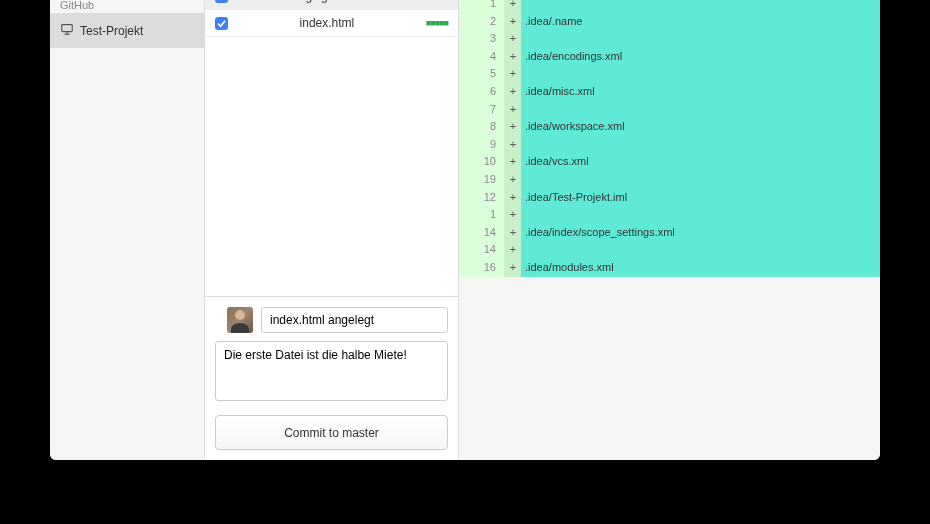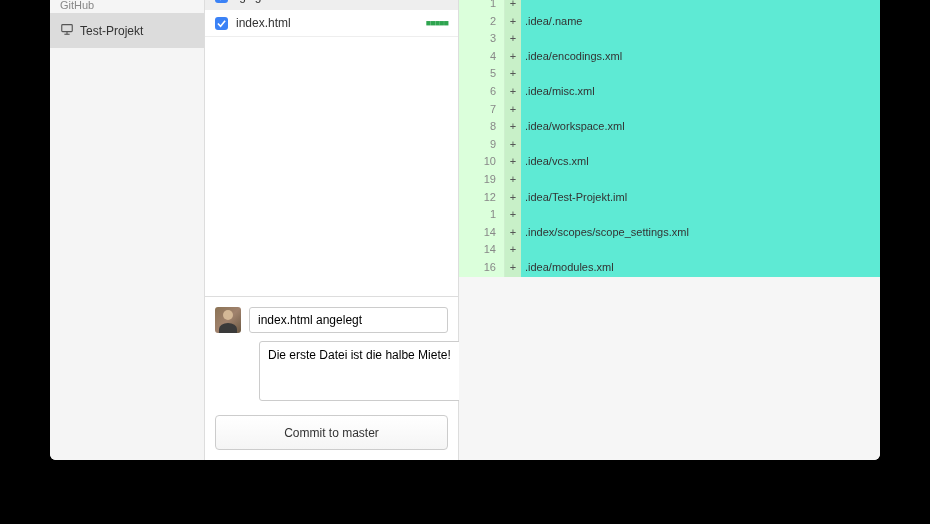--- a/index.html
+++ b/index.html
@@ -87,37 +87,39 @@
       justify-content: center;
       flex-shrink: 0;
     }
     .checkbox svg {
       width: 9px;
       height: 9px;
     }
     .file-name {
       flex: 1;
       color: #333;
+      text-align: center;
     }
     .file-status {
       color: #2ea44f;
       font-size: 9px;
       letter-spacing: -1px;
       font-weight: bold;
     }
     .commit-area {
       border-top: 1px solid #ddd;
       padding: 10px;
       background: #fff;
     }
     .commit-summary-row {
       display: flex;
       align-items: center;
       gap: 8px;
       margin-bottom: 8px;
+      margin-left: 12px;
     }
     .avatar {
       width: 26px;
       height: 26px;
       border-radius: 3px;
       background: linear-gradient(135deg, #8b7355 0%, #a0826d 50%, #6b5842 100%);
       flex-shrink: 0;
       position: relative;
       overflow: hidden;
     }
@@ -154,21 +156,20 @@
     .commit-description {
       width: 100%;
       height: 60px;
       border: 1px solid #ccc;
       border-radius: 3px;
       padding: 6px 8px;
       font-size: 12px;
       resize: none;
       font-family: inherit;
       margin-bottom: 10px;
-      margin-left: 44px;
     }
     .commit-button {
       width: 100%;
       height: 35px;
       border: 1px solid #ccc;
       border-radius: 4px;
       background: linear-gradient(#fff, #f5f5f5);
       font-size: 12px;
       color: #333;
       cursor: pointer;
@@ -329,21 +330,21 @@
           <div class="diff-content">.idea/Test-Projekt.iml</div>
         </div>
         <div class="diff-line">
           <div class="line-number">1</div>
           <div class="plus-marker">+</div>
           <div class="diff-content"></div>
         </div>
         <div class="diff-line">
           <div class="line-number">14</div>
           <div class="plus-marker">+</div>
-          <div class="diff-content">.index/scopes/scope_settings.xml</div>
+          <div class="diff-content">.idea/index/scope_settings.xml</div>
         </div>
         <div class="diff-line">
           <div class="line-number">14</div>
           <div class="plus-marker">+</div>
           <div class="diff-content"></div>
         </div>
         <div class="diff-line">
           <div class="line-number">16</div>
           <div class="plus-marker">+</div>
           <div class="diff-content">.idea/modules.xml</div>

